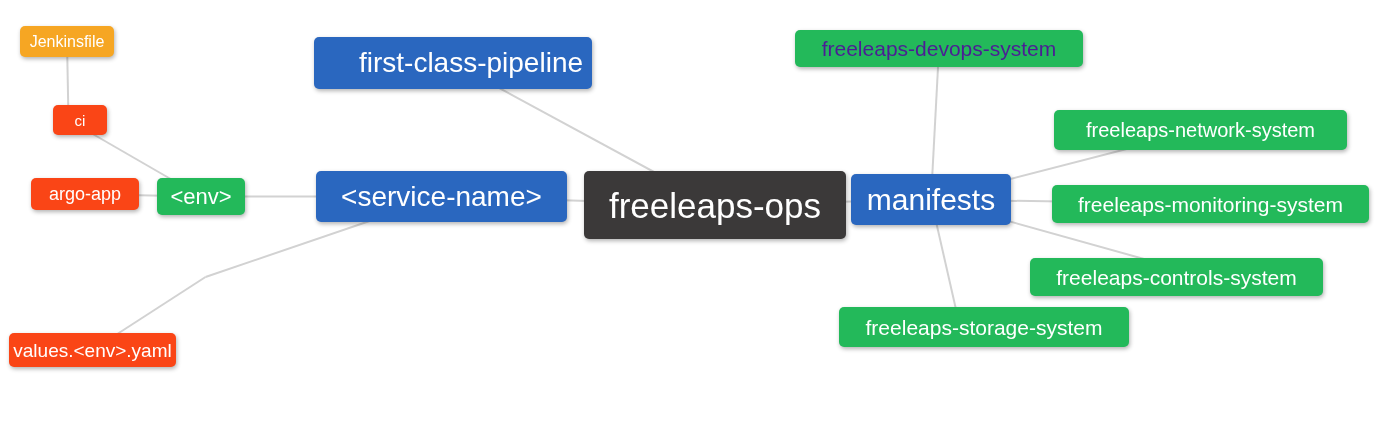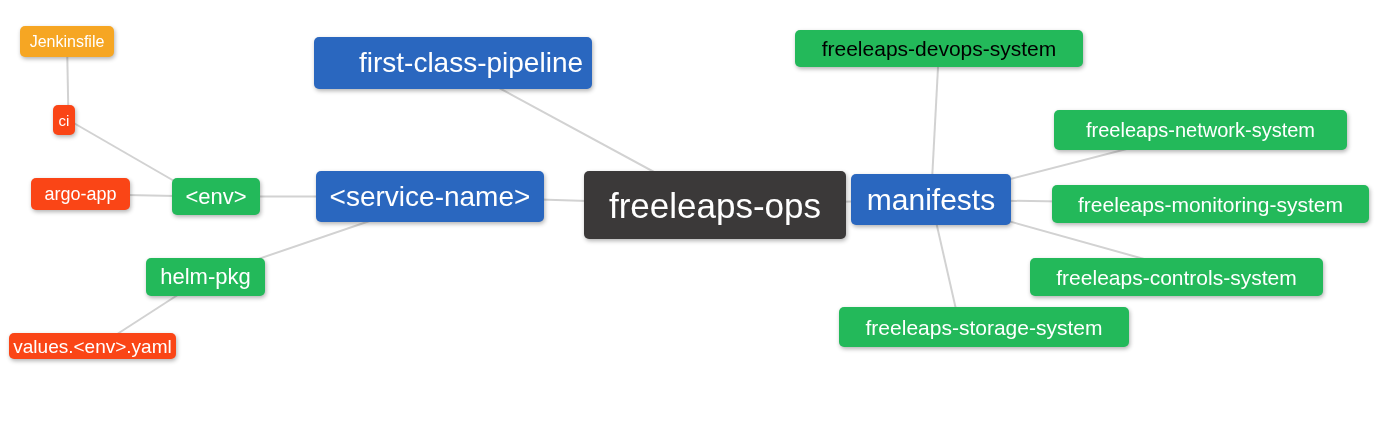--- a/index.html
+++ b/index.html
@@ -54,27 +54,26 @@
       <line x1="441.5" y1="196.5" x2="715" y2="205" stroke="#d2d2d2" stroke-width="2"></line>
       <line x1="715" y1="205" x2="931" y2="199.5" stroke="#d2d2d2" stroke-width="2"></line>
       <line x1="931" y1="199.5" x2="939" y2="48.5" stroke="#d2d2d2" stroke-width="2"></line>
       <line x1="931" y1="199.5" x2="1200.5" y2="130" stroke="#d2d2d2" stroke-width="2"></line>
       <line x1="931" y1="199.5" x2="1210.5" y2="204" stroke="#d2d2d2" stroke-width="2"></line>
       <line x1="931" y1="199.5" x2="1208.5" y2="277" stroke="#d2d2d2" stroke-width="2"></line>
       <line x1="931" y1="199.5" x2="960" y2="327" stroke="#d2d2d2" stroke-width="2"></line>
     </svg>
 
 <div class="node" style="left: 20px; top: 26px; width: 94px; height: 31px; font-size: 16px; background: rgb(246, 166, 35); color: rgb(255, 255, 255);">Jenkinsfile</div>
-    <div class="node" style="left: 53px; top: 105px; width: 22px; height: 30px; font-size: 15px; background: rgb(250, 69, 22); color: rgb(255, 255, 255);">ci</div>
-    <div class="node" style="left: 31px; top: 178px; width: 99px; height: 32px; font-size: 18px; background: rgb(250, 69, 22); color: rgb(255, 255, 255);">argo-app</div>
-    <div class="node" style="left: 157px; top: 178px; width: 88px; height: 37px; font-size: 22px; background: rgb(35, 185, 90); color: rgb(255, 255, 255); margin-left: 15px;">&lt;env&gt;</div>
-    <div class="node" style="left: 146px; top: 258px; width: 119px; height: 38px; font-size: 22px; background: rgb(35, 185, 90); color: rgb(255, 255, 255);">helm-pkg</div>
-    <div class="node" style="left: 9px; top: 333px; width: 167px; height: 26px; font-size: 19px; background: rgb(250, 69, 22); color: rgb(255, 255, 255);">values.&lt;env&gt;.yaml</div>
+    <div class="node" style="left: 53px; top: 105px; width: 54px; height: 30px; font-size: 15px; background: rgb(250, 69, 22); color: rgb(255, 255, 255);">ci</div>
+    <div class="node" style="left: 31px; top: 178px; width: 108px; height: 32px; font-size: 18px; background: rgb(250, 69, 22); color: rgb(255, 255, 255);">argo-app</div>
+    <div class="node" style="left: 157px; top: 178px; width: 88px; height: 37px; font-size: 22px; background: rgb(35, 185, 90); color: rgb(255, 255, 255);">&lt;env&gt;</div>
+    <div class="node" style="left: 9px; top: 333px; width: 167px; height: 34px; font-size: 19px; background: rgb(250, 69, 22); color: rgb(255, 255, 255);">values.&lt;env&gt;.yaml</div>
     <div class="node" style="left: 314px; top: 37px; width: 278px; height: 52px; font-size: 28px; background: rgb(42, 103, 191); color: rgb(255, 255, 255); padding-left: 36px;">first-class-pipeline</div>
-    <div class="node" style="left: 316px; top: 171px; width: 228px; height: 51px; font-size: 28px; background: rgb(42, 103, 191); color: rgb(255, 255, 255); text-align: center;">&lt;service-name&gt;</div>
+    <div class="node" style="left: 316px; top: 171px; width: 251px; height: 51px; font-size: 28px; background: rgb(42, 103, 191); color: rgb(255, 255, 255); text-align: center;">&lt;service-name&gt;</div>
     <div class="node" style="left: 851px; top: 174px; width: 160px; height: 51px; font-size: 30px; background: rgb(42, 103, 191); color: rgb(255, 255, 255);">manifests</div>
     <div class="node" style="left: 584px; top: 171px; width: 262px; height: 68px; font-size: 35px; background: rgb(59, 57, 57); color: rgb(255, 255, 255);">freeleaps-ops</div>
-    <div class="node" style="left: 795px; top: 30px; width: 288px; height: 37px; font-size: 21px; background: rgb(35, 185, 90); color: #000000;">freeleaps-devops-system</div>
+    <div class="node" style="left: 795px; top: 30px; width: 288px; height: 37px; font-size: 21px; background: rgb(35, 185, 90); color: #4c1d95;">freeleaps-devops-system</div>
     <div class="node" style="left: 1054px; top: 110px; width: 293px; height: 40px; font-size: 20px; background: rgb(35, 185, 90); color: rgb(255, 255, 255);">freeleaps-network-system</div>
     <div class="node" style="left: 1052px; top: 185px; width: 317px; height: 38px; font-size: 21px; background: rgb(35, 185, 90); color: rgb(255, 255, 255); text-align: right;">freeleaps-monitoring-system</div>
     <div class="node" style="left: 1030px; top: 258px; width: 293px; height: 38px; font-size: 21px; background: rgb(35, 185, 90); color: rgb(255, 255, 255);">freeleaps-controls-system</div>
     <div class="node" style="left: 815px; top: 307px; width: 290px; height: 40px; font-size: 21px; background: rgb(35, 185, 90); color: rgb(255, 255, 255); margin-left: 24px;">freeleaps-storage-system</div>
   </div>
 
 </body></html>

